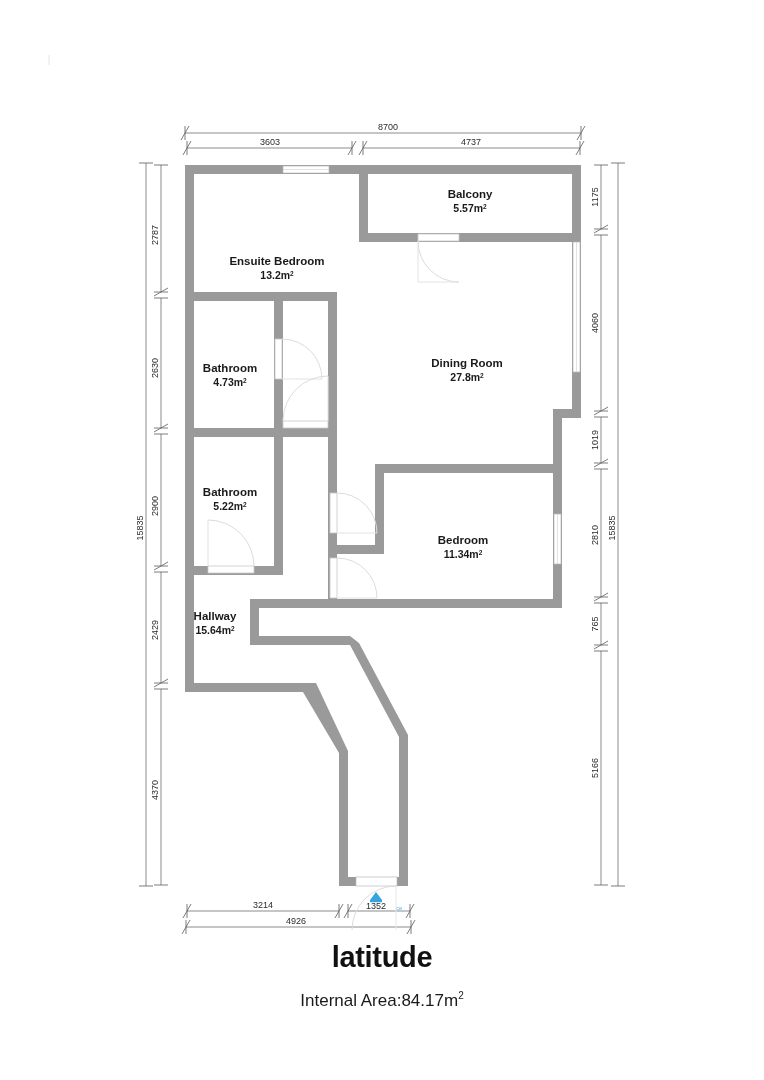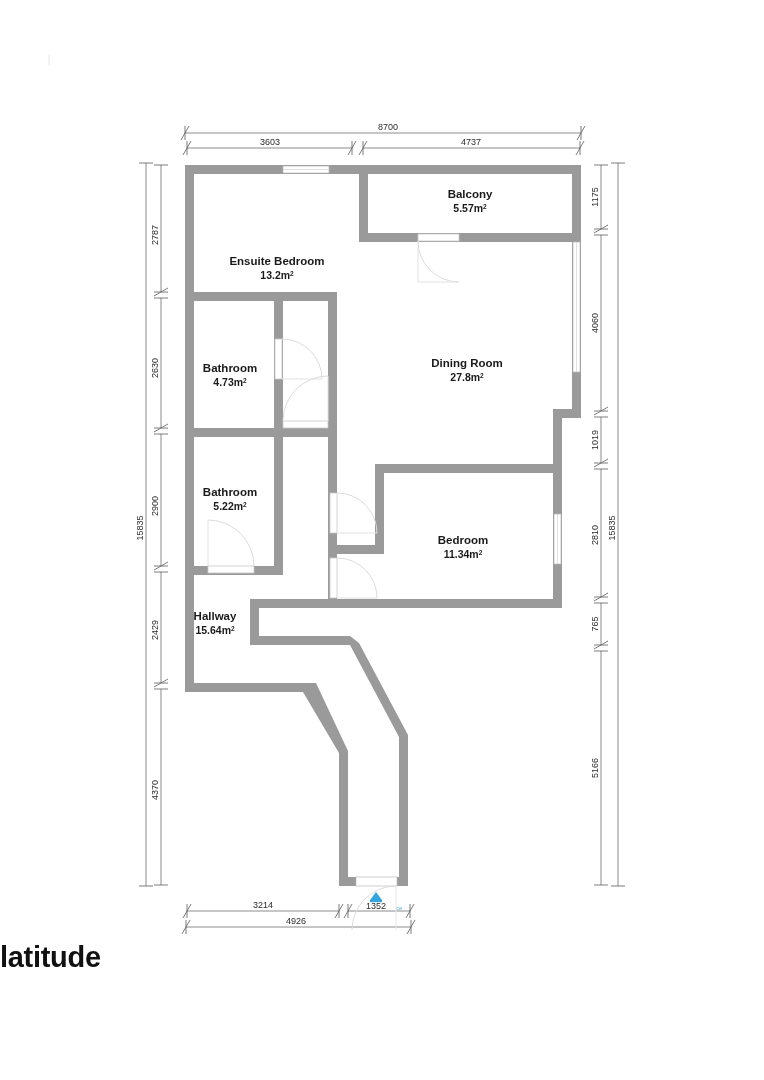--- a/index.html
+++ b/index.html
@@ -80,21 +80,21 @@
   .entrance-text {
     font-family: "Liberation Sans", sans-serif;
     font-size: 6px;
     fill: #4fb4e6;
   }
   #brand-block {
     position: absolute;
     left: 0;
     top: 942px;
     width: 764px;
-    text-align: left;
+    text-align: center;
   }
   #brand-title {
     font-family: "Liberation Sans", sans-serif;
     font-size: 29px;
     font-weight: bold;
     letter-spacing: -0.3px;
     color: #111111;
     margin: 0;
     line-height: 1.1;
   }
@@ -377,15 +377,16 @@
       <text class="room-label-area" x="463" y="558"><tspan>11.34</tspan><tspan>m</tspan><tspan class="sup">2</tspan></text>
 
       <text class="room-label-name" x="215" y="620">Hallway</text>
       <text class="room-label-area" x="215" y="634"><tspan>15.64</tspan><tspan>m</tspan><tspan class="sup">2</tspan></text>
     </g>
 
   </svg>
 
   <div id="brand-block">
     <div id="brand-title">latitude</div>
+    <div id="brand-area"><span>Internal Area:84.17</span><span>m</span><span class="sup-html">2</span></div>
   </div>
 
 </div>
 
 </body></html>

